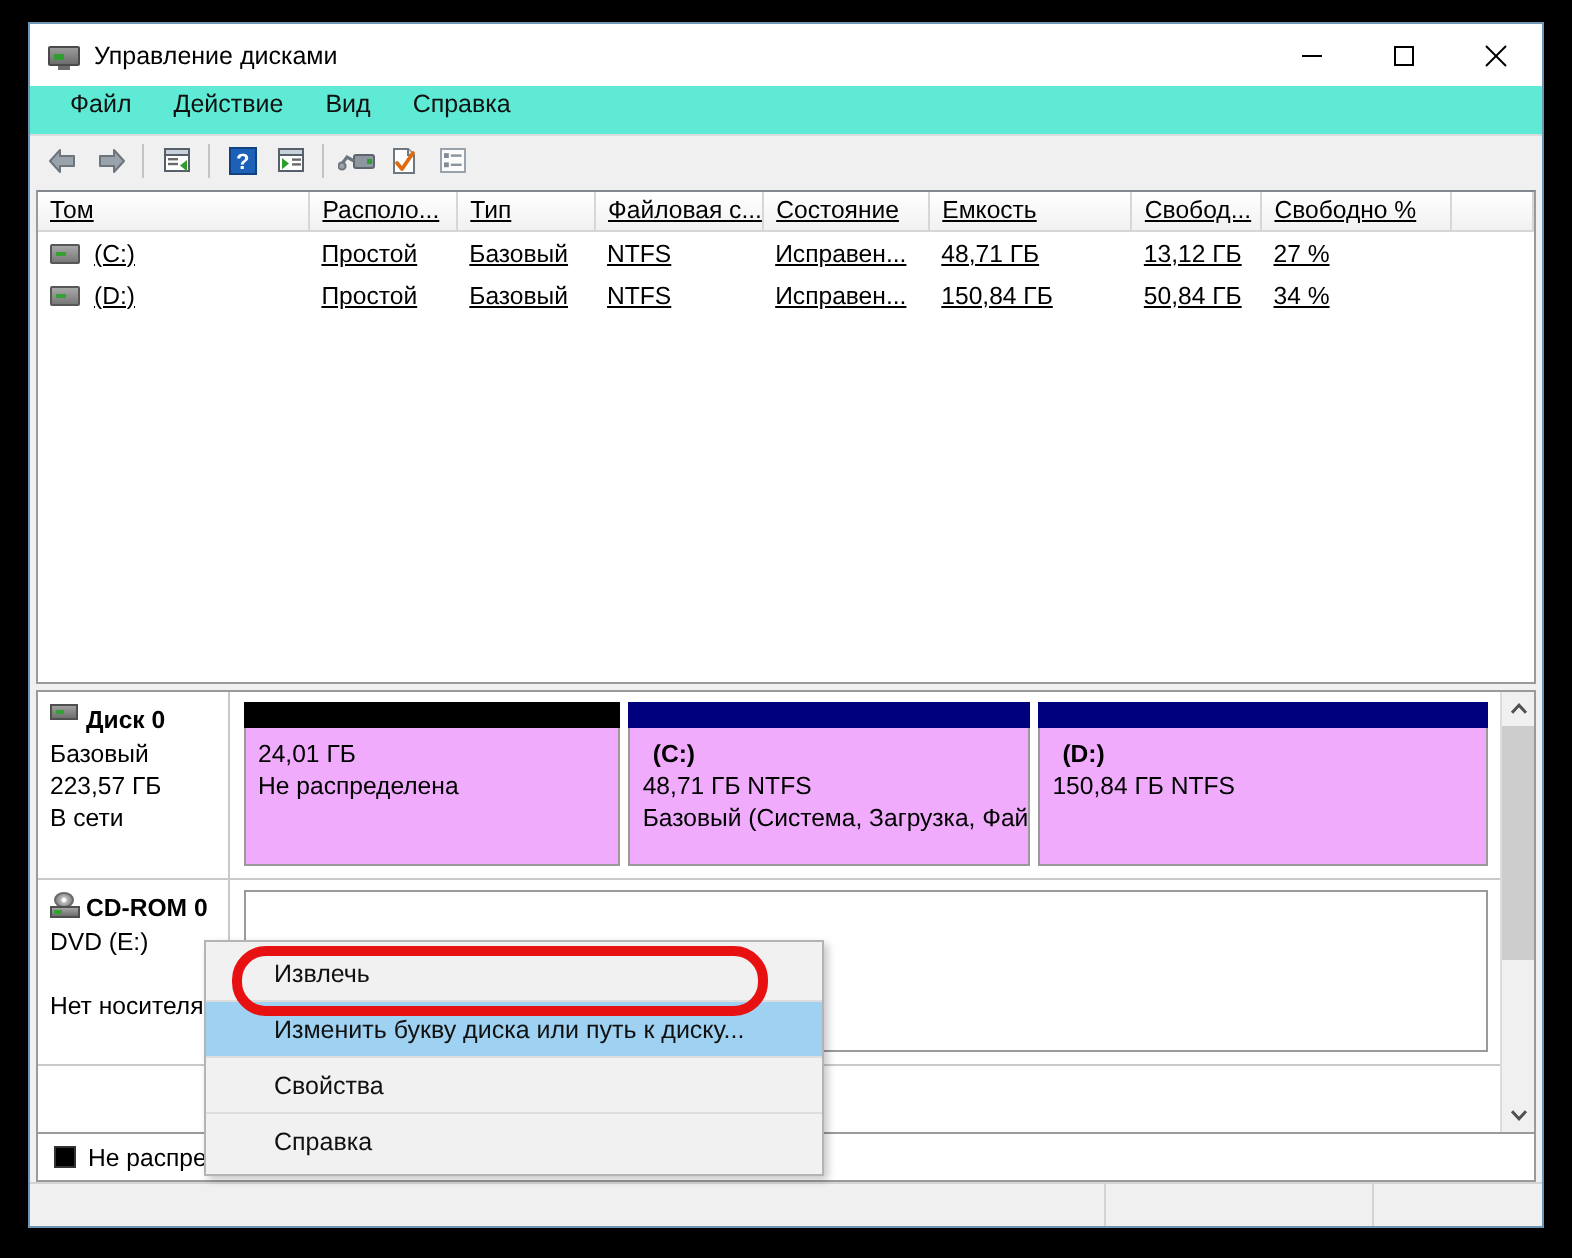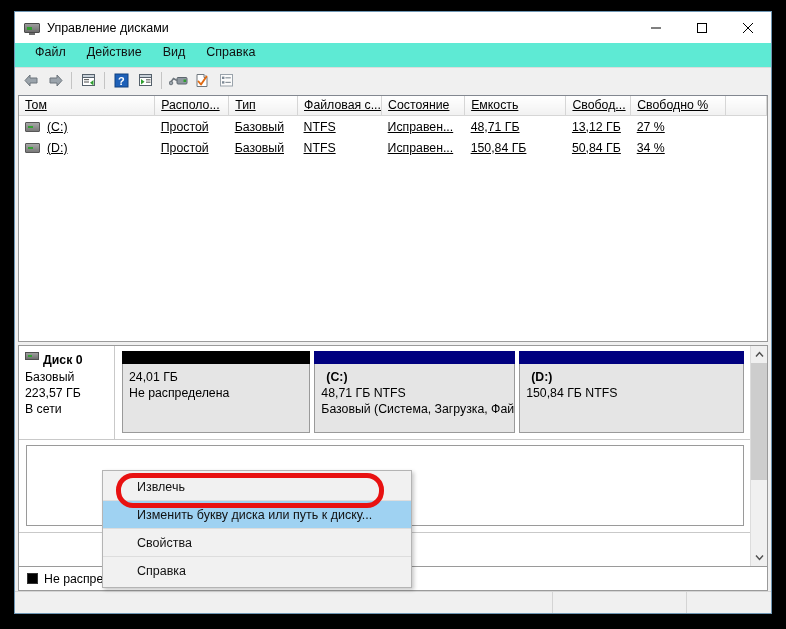--- a/index.html
+++ b/index.html
@@ -251,21 +251,21 @@
     box-sizing: border-box;
   }
   .part .capbar {
     height: 13px;
     flex: 0 0 auto;
   }
   .part .pbody {
     flex: 1 1 auto;
     border: 1px solid #9a9a9a;
     border-top: none;
-    background: #e5e5e5;
+    background: #f0abfc;
     padding: 5px 0 0 6px;
     font-size: 12.3px;
     line-height: 16px;
     color: #000;
     overflow: hidden;
     white-space: nowrap;
     box-sizing: border-box;
   }
   .part .pname { font-weight: bold; padding-left: 5px; }
   .part.unalloc .capbar { background: #000000; }
@@ -577,20 +577,32 @@
               <div class="capbar"></div>
               <div class="pbody">
                 <div class="pname">(D:)</div>
                 <div>150,84 ГБ NTFS</div>
               </div>
             </div>
           </div>
         </div>
 
         <div class="diskrow r2">
+          <div class="diskinfo">
+            <div class="dtitle">
+              <span class="cd-ico">
+                <span class="disc"></span>
+                  <span class="tray"></span>
+              </span>
+              <span>CD-ROM 0</span>
+            </div>
+            <div>DVD (E:)</div>
+            <div style="height:16px"></div>
+            <div>Нет носителя</div>
+          </div>
           <div class="cdbody">
             <div class="cdinner"></div>
           </div>
         </div>
 
       </div>
 
       <div class="vscroll">
         <div class="sbtn">
           <svg width="9" height="7" viewBox="0 0 9 7">

